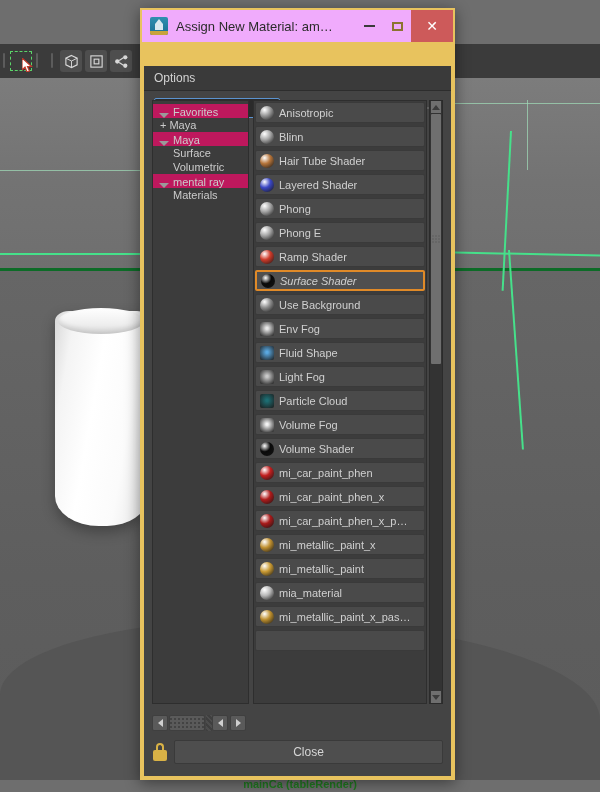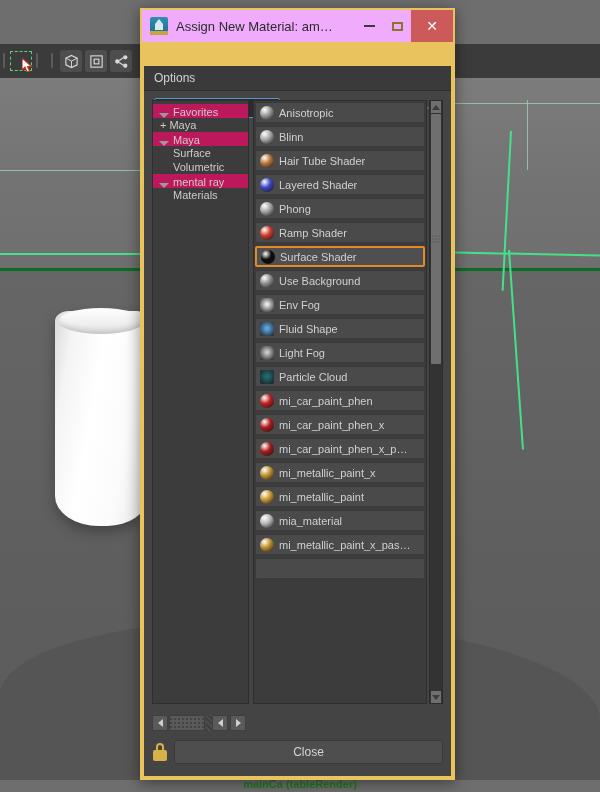--- a/index.html
+++ b/index.html
@@ -142,21 +142,21 @@
   .listwrap{flex:1;margin-left:4px;position:relative;display:flex;}
   .listcol{
     flex:1;background:#3c3c3c;border:1px solid #2e2e2e;box-sizing:border-box;
     overflow:hidden;padding:1px;
   }
   .mitem{
     height:21px;margin-bottom:3px;background:#4a4a4a;border:1px solid #3a3a3a;
     border-radius:2px;box-sizing:border-box;display:flex;align-items:center;
     padding-left:4px;color:#d0d0d0;font-size:11px;white-space:nowrap;overflow:hidden;
   }
-  .mitem.sel{border:2px solid #e08a28;background:#4f4f4f;}
+  .mitem.sel{border:2px solid #e08a28;background:#4f4f4f;font-style:italic;}
   .sw{width:14px;height:14px;border-radius:50%;flex:none;margin-right:5px;}
   .sw.sq{border-radius:2px;}
 
   .vscroll{
     width:14px;margin-left:2px;background:#333333;border:1px solid #2b2b2b;
     box-sizing:border-box;position:relative;
   }
   .vthumb{position:absolute;left:1px;right:1px;top:13px;height:250px;background:#6f6f6f;border-radius:1px;}
   .vgrip{position:absolute;left:50%;top:50%;transform:translate(-50%,-50%);
          width:9px;height:9px;
@@ -324,20 +324,24 @@
             </div>
             <div class="mitem">
               <span class="sw" style="background: radial-gradient(circle at 33% 28%, rgb(255, 255, 255) 0%, rgb(59, 71, 196) 42%, rgb(20, 20, 20) 100%);"></span>
               <span>Layered Shader</span>
             </div>
             <div class="mitem">
               <span class="sw" style="background: radial-gradient(circle at 33% 28%, rgb(255, 255, 255) 0%, rgb(165, 165, 165) 42%, rgb(20, 20, 20) 100%);"></span>
               <span>Phong</span>
             </div>
             <div class="mitem">
+              <span class="sw" style="background: radial-gradient(circle at 33% 28%, rgb(255, 255, 255) 0%, rgb(165, 165, 165) 42%, rgb(20, 20, 20) 100%);"></span>
+              <span>Phong E</span>
+            </div>
+            <div class="mitem">
               <span class="sw" style="background: radial-gradient(circle at 33% 28%, rgb(255, 255, 255) 0%, rgb(207, 59, 42) 42%, rgb(20, 20, 20) 100%);"></span>
               <span>Ramp Shader</span>
             </div>
             <div class="mitem sel">
               <span class="sw" style="background: radial-gradient(circle at 33% 28%, rgb(255, 255, 255) 0%, rgb(10, 10, 10) 42%, rgb(20, 20, 20) 100%);"></span>
               <span>Surface Shader</span>
             </div>
             <div class="mitem">
               <span class="sw" style="background: radial-gradient(circle at 33% 28%, rgb(255, 255, 255) 0%, rgb(142, 142, 142) 42%, rgb(20, 20, 20) 100%);"></span>
               <span>Use Background</span>
@@ -350,20 +354,28 @@
               <span class="sw sq" style="background: radial-gradient(circle at 50% 45%, rgb(90, 168, 224) 10%, rgb(28, 28, 28) 100%);"></span>
               <span>Fluid Shape</span>
             </div>
             <div class="mitem">
               <span class="sw sq" style="background: radial-gradient(circle at 50% 45%, rgb(201, 201, 201) 10%, rgb(28, 28, 28) 100%);"></span>
               <span>Light Fog</span>
             </div>
             <div class="mitem">
               <span class="sw sq" style="background: radial-gradient(circle at 50% 45%, rgb(29, 109, 114) 10%, rgb(28, 28, 28) 100%);"></span>
               <span>Particle Cloud</span>
+            </div>
+            <div class="mitem">
+              <span class="sw sq" style="background: radial-gradient(circle at 50% 45%, rgb(242, 242, 242) 10%, rgb(28, 28, 28) 100%);"></span>
+              <span>Volume Fog</span>
+            </div>
+            <div class="mitem">
+              <span class="sw" style="background: radial-gradient(circle at 33% 28%, rgb(255, 255, 255) 0%, rgb(10, 10, 10) 42%, rgb(20, 20, 20) 100%);"></span>
+              <span>Volume Shader</span>
             </div>
             <div class="mitem">
               <span class="sw" style="background: radial-gradient(circle at 33% 28%, rgb(255, 255, 255) 0%, rgb(194, 31, 31) 42%, rgb(20, 20, 20) 100%);"></span>
               <span>mi_car_paint_phen</span>
             </div>
             <div class="mitem">
               <span class="sw" style="background: radial-gradient(circle at 33% 28%, rgb(255, 255, 255) 0%, rgb(176, 27, 27) 42%, rgb(20, 20, 20) 100%);"></span>
               <span>mi_car_paint_phen_x</span>
             </div>
             <div class="mitem">

